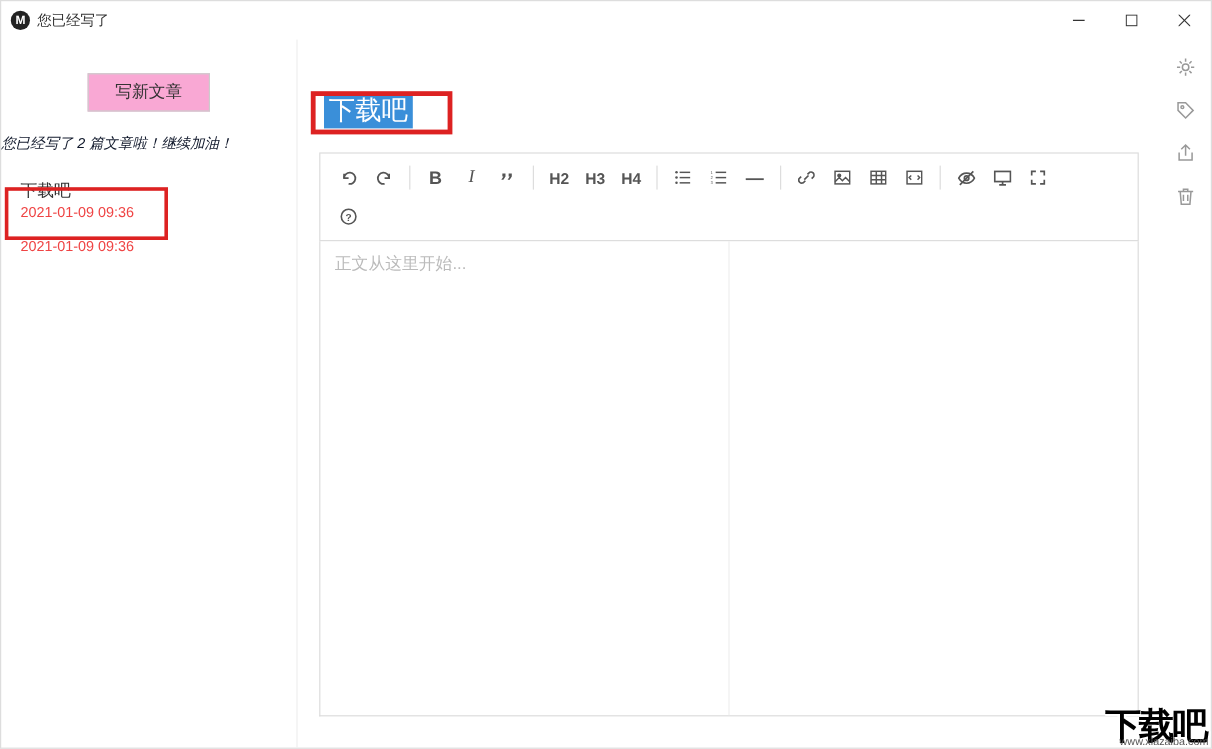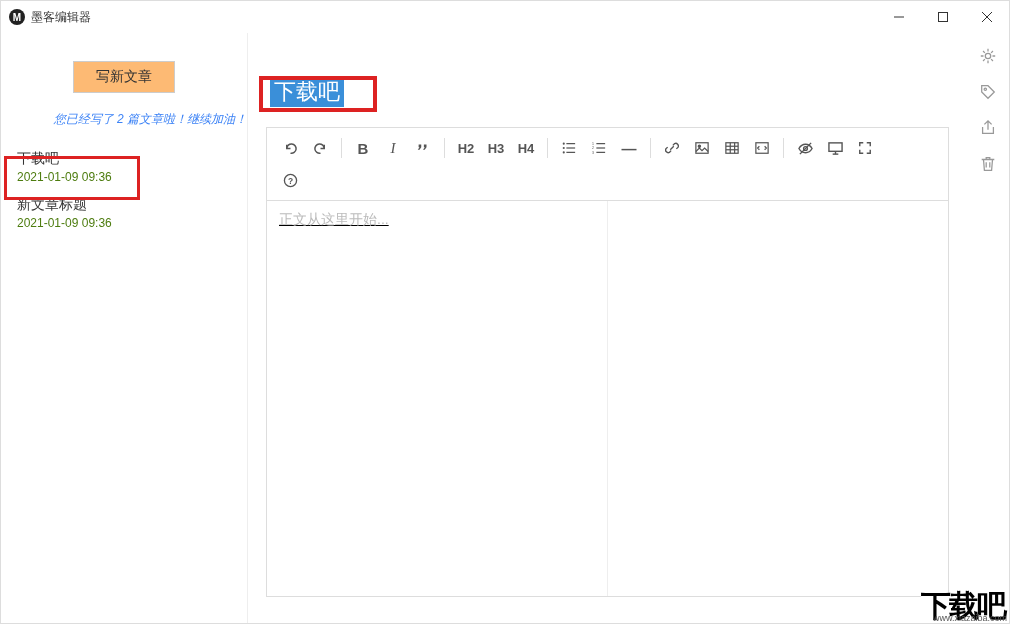--- a/index.html
+++ b/index.html
@@ -54,43 +54,43 @@
   }
   .sidebar {
     width: 247px;
     border-right: 1px solid #eee;
     padding-top: 28px;
   }
   .new-article-btn {
     display: block;
     margin: 0 auto 18px auto;
     padding: 6px 22px;
-    background: #fdba74;
+    background: #f9a8d4;
     border: 1px solid #ccc;
     font-size: 14px;
     color: #333;
   }
   .stats {
-    text-align: right;
+    text-align: left;
     font-size: 12px;
-    color: #3b82f6;
+    color: #0f172a;
     font-style: italic;
     margin-bottom: 14px;
   }
   .article-item {
     padding: 8px 16px 4px 16px;
     font-size: 14px;
     color: #333;
   }
   .article-item.selected {
     position: relative;
   }
   .article-item .date {
     font-size: 12px;
-    color: #4d7c0f;
+    color: #ef4444;
     margin-top: 2px;
   }
   .highlight-box-1 {
     position: absolute;
     border: 3px solid #d22;
     left: 3px; top: 155px; width: 136px; height: 44px;
     pointer-events: none;
   }
   .highlight-box-2 {
     position: absolute;
@@ -134,21 +134,20 @@
     width: 1px; height: 20px;
     background: #ddd;
     margin: 0 6px;
   }
   .toolbar-row2 { width:100%; display:flex; padding-top:4px;}
   .editor-body {
     display: flex;
     border: 1px solid #ddd;
     border-top: none;
     height: 396px;
-    text-decoration: underline;
   }
   .editor-pane {
     flex: 1;
     padding: 10px 12px;
     font-size: 14px;
     color: #bbb;
   }
   .editor-pane + .editor-pane {
     border-left: 1px solid #eee;
   }
@@ -184,21 +183,21 @@
     right: 2px; bottom: 0px;
     font-size: 9px;
     color: #555;
   }
 </style>
 </head>
 <body>
 
 <div class="titlebar">
   <span class="logo">M</span>
-  <span>墨客编辑器</span>
+  <span>您已经写了</span>
   <div class="win-controls">
     <div class="win-btn">
       <svg viewBox="0 0 10 10">
           <line x1="0" y1="5" x2="10" y2="5"></line>
         </svg>
     </div>
     <div class="win-btn">
       <svg viewBox="0 0 10 10">
           <rect x="0.5" y="0.5" width="9" height="9"></rect>
         </svg>
@@ -215,21 +214,20 @@
 <div class="main">
 
   <div class="sidebar">
     <button class="new-article-btn">写新文章</button>
     <div class="stats">您已经写了 2 篇文章啦！继续加油！</div>
     <div class="article-item selected">
       <div>下载吧</div>
       <div class="date">2021-01-09 09:36</div>
     </div>
     <div class="article-item">
-      <div>新文章标题</div>
       <div class="date">2021-01-09 09:36</div>
     </div>
   </div>
 
   <div class="editor-col">
     <span class="doc-title">下载吧</span>
 
     <div class="toolbar">
       <span class="tbtn">
         <svg viewBox="0 0 16 16" width="15" height="15">

